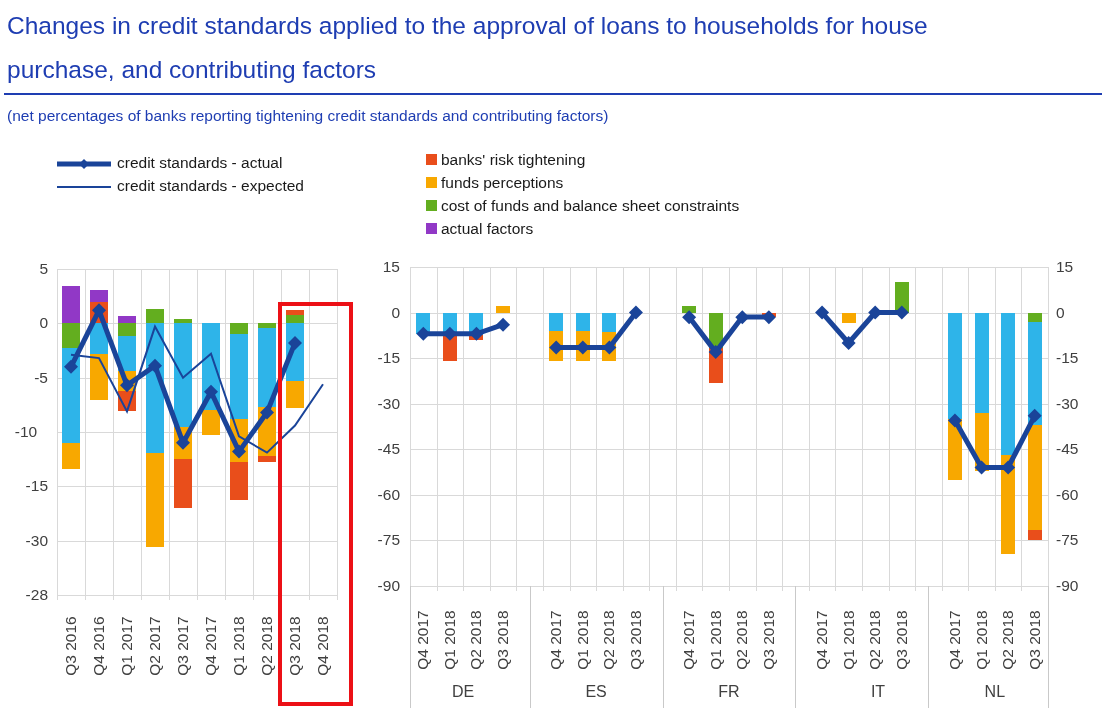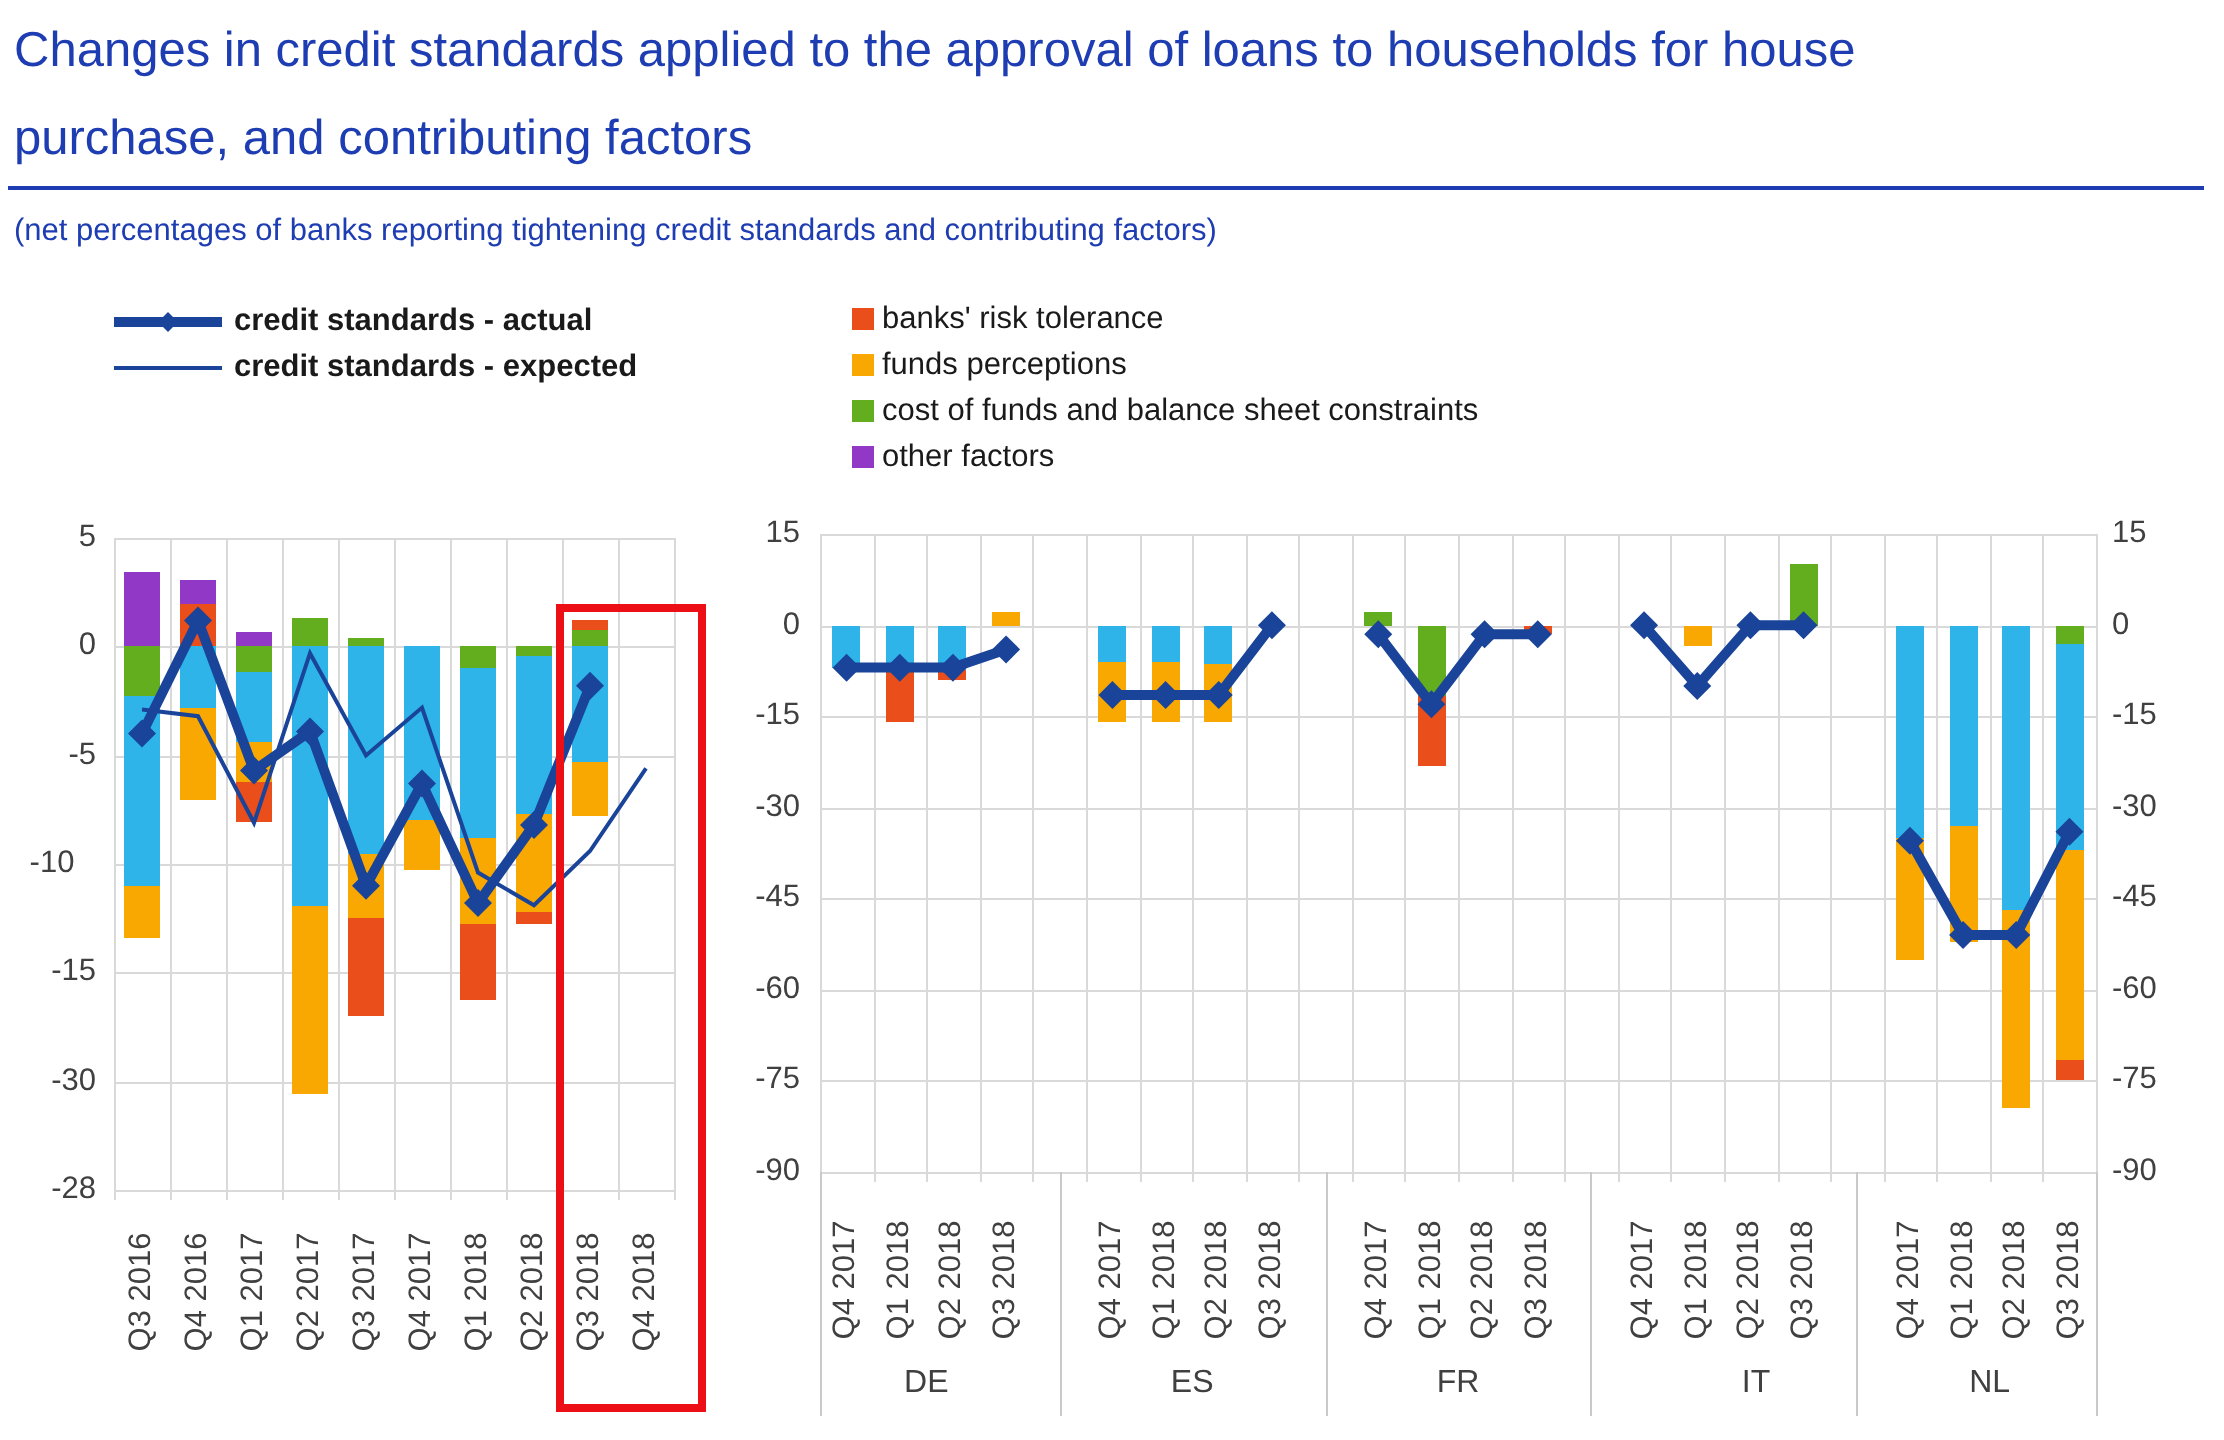--- a/index.html
+++ b/index.html
@@ -2,21 +2,21 @@
 <html><head>
 <meta charset="utf-8">
 <style>
   html,body{margin:0;padding:0;background:#fff;}
   body{font-family:"Liberation Sans",sans-serif;}
   #canvas{position:relative;width:1112px;height:720px;background:#fff;overflow:hidden;}
   .title{position:absolute;left:7px;top:4px;width:1098px;font-size:24.5px;line-height:44px;color:#1E3DB2;}
   .rule{position:absolute;left:4px;top:93px;width:1098px;height:0;border-top:2px solid #1E3DB2;}
   .subtitle{position:absolute;left:7px;top:107px;font-size:15.5px;color:#1E3DB2;}
   .legend-lines{position:absolute;left:55px;top:149px;}
-  .legend-lines .row{display:flex;align-items:center;height:23px;font-weight:bold;}
+  .legend-lines .row{display:flex;align-items:flex-end;height:23px;}
   .legend-lines .lbl{font-size:15.5px;color:#1a1a1a;margin-left:4px;}
   .legend-factors{position:absolute;left:426px;top:148px;}
   .legend-factors .row{display:flex;align-items:center;height:23px;}
   .legend-factors .sw{width:11px;height:11px;margin-right:4px;flex:none;}
   .legend-factors .lbl{font-size:15.5px;color:#1a1a1a;}
   .ylab{position:absolute;font-size:15.5px;color:#404040;}
   .rlab{position:absolute;width:86px;height:16px;line-height:16px;font-size:15.5px;color:#404040;
         text-align:center;transform:rotate(-90deg);white-space:nowrap;}
   .clab{position:absolute;width:90px;text-align:center;font-size:16px;color:#404040;}
   svg#overlay{position:absolute;left:0;top:0;pointer-events:none;}
@@ -42,33 +42,33 @@
       <div class="row">
         <svg width="58" height="16">
           <line x1="2" y1="8" x2="56" y2="8" stroke="#1A4499" stroke-width="2"></line>
         </svg>
         <span class="lbl">credit standards - expected</span>
       </div>
     </div>
   <div class="legend-factors" id="legend-factors">
       <div class="row">
         <span class="sw" style="background: rgb(233, 78, 27);"></span>
-        <span class="lbl">banks' risk tolerance</span>
+        <span class="lbl">banks' risk tightening</span>
       </div>
       <div class="row">
         <span class="sw" style="background: rgb(248, 168, 0);"></span>
         <span class="lbl">funds perceptions</span>
       </div>
       <div class="row">
         <span class="sw" style="background: rgb(99, 174, 31);"></span>
         <span class="lbl">cost of funds and balance sheet constraints</span>
       </div>
       <div class="row">
         <span class="sw" style="background: rgb(145, 56, 198);"></span>
-        <span class="lbl">other factors</span>
+        <span class="lbl">actual factors</span>
       </div>
     </div>
 <div style="position: absolute; left: 57px; top: 269px; width: 280px; height: 1px; background: rgb(217, 217, 217);"></div>
     <div style="position: absolute; left: 57px; top: 323.333px; width: 280px; height: 1px; background: rgb(217, 217, 217);"></div>
     <div style="position: absolute; left: 57px; top: 377.667px; width: 280px; height: 1px; background: rgb(217, 217, 217);"></div>
     <div style="position: absolute; left: 57px; top: 432px; width: 280px; height: 1px; background: rgb(217, 217, 217);"></div>
     <div style="position: absolute; left: 57px; top: 486.333px; width: 280px; height: 1px; background: rgb(217, 217, 217);"></div>
     <div style="position: absolute; left: 57px; top: 540.667px; width: 280px; height: 1px; background: rgb(217, 217, 217);"></div>
     <div style="position: absolute; left: 57px; top: 595px; width: 280px; height: 1px; background: rgb(217, 217, 217);"></div>
     <div style="position: absolute; left: 57px; top: 269px; width: 1px; height: 326px; background: rgb(217, 217, 217);"></div>

